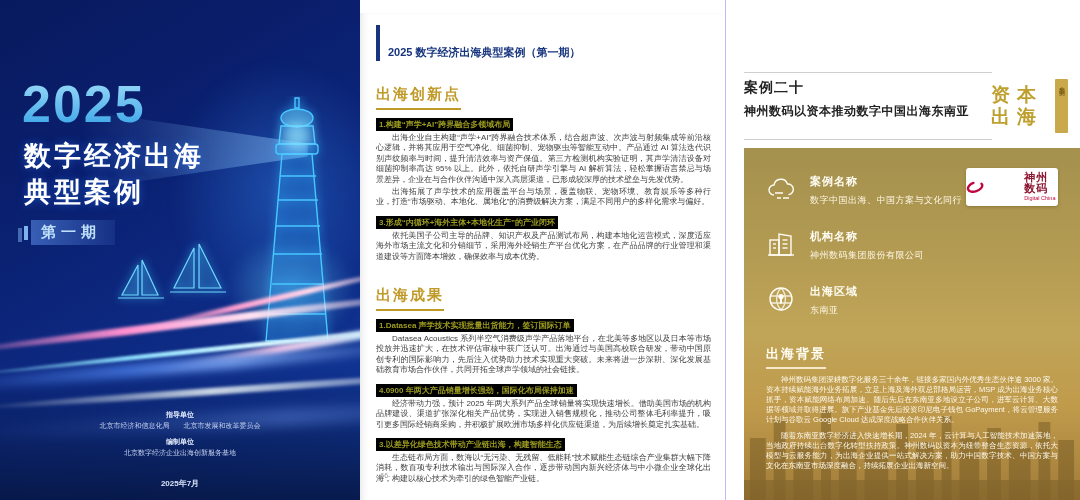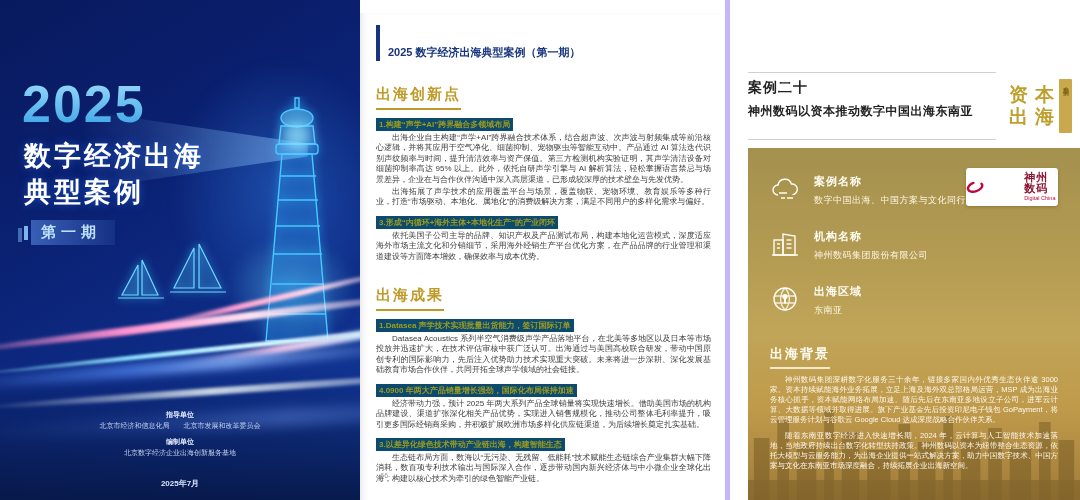--- a/index.html
+++ b/index.html
@@ -51,36 +51,36 @@
   .f-date{font-size:8px;color:#d8e2f8;margin-top:20px;font-weight:600;}
 
   
   .page-mid{position:relative;width:365px;height:500px;flex:0 0 365px;background:#ffffff;
     box-shadow:inset 6px 0 10px -6px rgba(0,0,0,.15);padding:12px 14px 0 16px;box-sizing:border-box;margin-top:13px;}
   .mid-header{display:flex;align-items:flex-end;height:36px;}
   .mid-header .bar{width:4px;height:36px;background:#17357e;margin-right:8px;}
   .mid-header .ht{font-size:11px;font-weight:700;color:#17357e;padding-bottom:1px;}
   h2.gold{font-size:15px;font-weight:800;color:#c09a28;letter-spacing:2px;margin:24px 0 0 0;
     display:inline-block;border-bottom:2px solid #c09a28;padding-bottom:4px;}
-  h3.hl{display:inline-block;background:#0c4a6e;color:#9c9b20;font-size:8px;font-weight:700;
+  h3.hl{display:inline-block;background:#000000;color:#9c9b20;font-size:8px;font-weight:700;
     margin:8px 0 0 0;padding:1px 3px;}
   .page-mid p{font-size:8px;line-height:10.4px;color:#404040;text-align:justify;
     text-indent:2em;margin:2px 0 0 0;}
   .pageno{position:absolute;left:18px;bottom:34px;font-size:7px;color:#999;}
 
   
   .page-right{position:relative;width:355px;height:500px;flex:0 0 355px;background:#ffffff;
-    border-left:5px solid #c4b5fd;box-sizing:border-box;}
+    border-left:1px solid #c4b5fd;box-sizing:border-box;}
   .case-head{position:relative;margin:0 0 0 18px;padding-top:72px;width:324px;}
   .rule{height:1px;background:#cfcfcf;width:248px;}
   .rule.full{width:248px;}
   .head-row{display:flex;justify-content:space-between;align-items:stretch;padding:6px 0;}
   .case-label{font-size:14px;font-weight:800;color:#222;letter-spacing:1px;}
   .case-title{font-size:12px;font-weight:700;color:#222;margin-top:6px;letter-spacing:.5px;}
-  .badge-wrap{display:flex;align-items:center;}
+  .badge-wrap{display:flex;align-items:center;gap:14px;}
   .badge-gold{color:#bfa02e;font-size:19px;font-weight:800;line-height:1.15;text-align:justify;}
   .badge-gold span{display:block;letter-spacing:7px;margin-right:-7px;}
   .badge-strip{writing-mode:vertical-rl;background:#c9a94c;color:#7a5f15;font-size:6px;
     letter-spacing:1px;padding:3px 2px;margin-left:5px;height:48px;border-radius:1px;}
   .gold-card{position:absolute;left:18px;top:148px;right:0;bottom:0;overflow:hidden;
     background:linear-gradient(180deg,#a4914e 0%,#b29a52 28%,#c0a558 52%,#c09a4b 74%,#a07c39 100%);
     padding:26px 22px 0 22px;box-sizing:border-box;color:#fff;}
   .skyline{position:absolute;left:0;bottom:0;width:100%;height:120px;opacity:.45;}
   .info-row{position:relative;display:flex;margin-bottom:22px;z-index:2;}
   .info-icon{width:30px;height:30px;margin-right:14px;flex:0 0 30px;}

